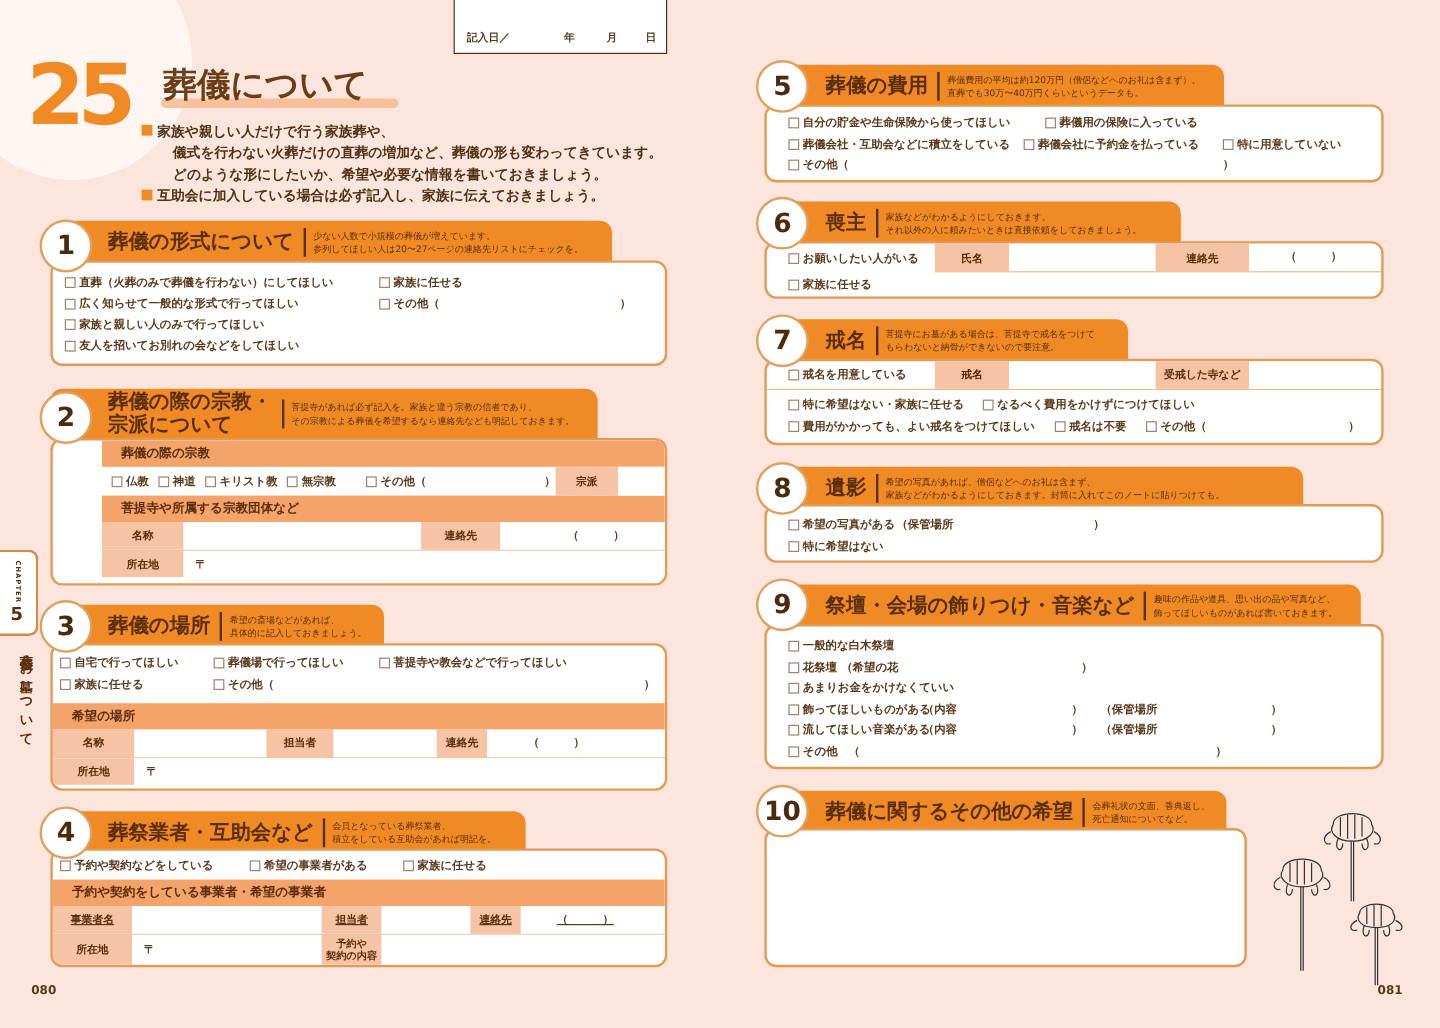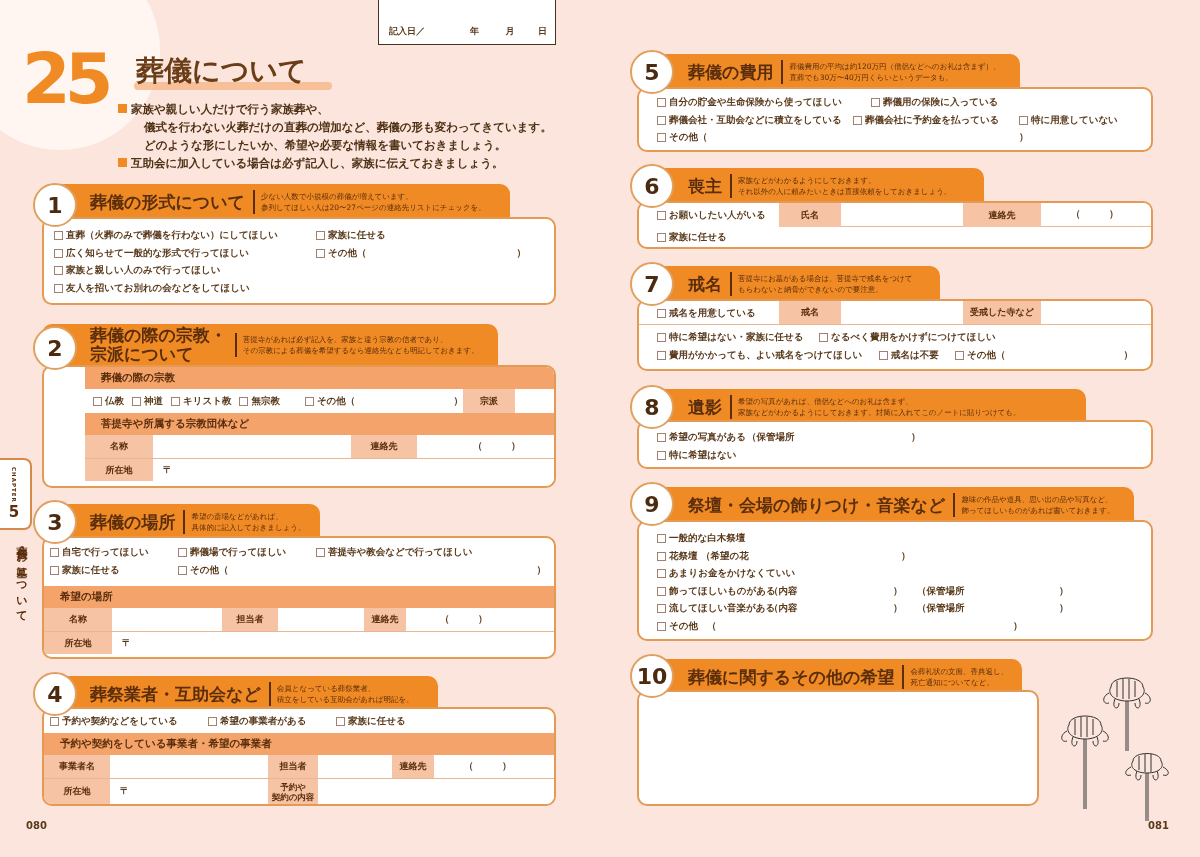--- a/index.html
+++ b/index.html
@@ -258,21 +258,21 @@
     <span class="cb-line" style="width:128px">
         <span class="cb"></span>
         <span>希望の事業者がある</span>
       </span>
     <span class="cb-line">
         <span class="cb"></span>
         <span>家族に任せる</span>
       </span>
   </div>
   <div class="band">予約や契約をしている事業者・希望の事業者</div>
-  <div class="grid-row" style="border-top:none;">
+  <div class="grid-row" style="border-top:none;text-decoration:underline;">
     <div class="lab" style="width:66px;">事業者名</div>
     <div class="fld" style="width:158px;"></div>
     <div class="lab" style="width:50px;">担当者</div>
     <div class="fld" style="width:74px;"></div>
     <div class="lab" style="width:42px;">連絡先</div>
     <div class="fld" style="flex:1;padding-left:30px;">（　　　）</div>
   </div>
   <div class="grid-row" style="height:26px;">
     <div class="lab" style="width:66px;">所在地</div>
     <div class="fld" style="width:158px;">〒</div>
@@ -349,21 +349,21 @@
     </span>
 </div>
 
 <div class="sec-num" style="left:630px;top:262px;">7</div>
 <div class="sec-head" style="left:640px;top:266px;width:300px;">
   <span class="sec-title">戒名</span>
   <span class="sec-sep"></span>
   <span class="sec-note"><span>菩提寺にお墓がある場合は、菩提寺で戒名をつけて</span><br><span>もらわないと納骨ができないので要注意。</span></span>
 </div>
 <div class="sec-box" style="left:637px;top:299px;width:516px;height:72px;">
-  <div style="display:flex;height:24px;border-bottom:1px solid #e8b891;">
+  <div style="display:flex;height:24px;border-bottom:1px solid #e8b891;align-items:center;">
     <span class="cb-line" style="width:140px;padding-left:18px;height:24px">
         <span class="cb"></span>
         <span>戒名を用意している</span>
       </span>
     <div class="lab" style="width:62px;height:23px;">戒名</div>
     <div class="fld" style="width:122px;height:23px;"></div>
     <div class="lab" style="width:78px;height:23px;">受戒した寺など</div>
     <div class="fld" style="flex:1;height:23px;"></div>
   </div>
   <div style="padding:4px 0 0 18px;">

